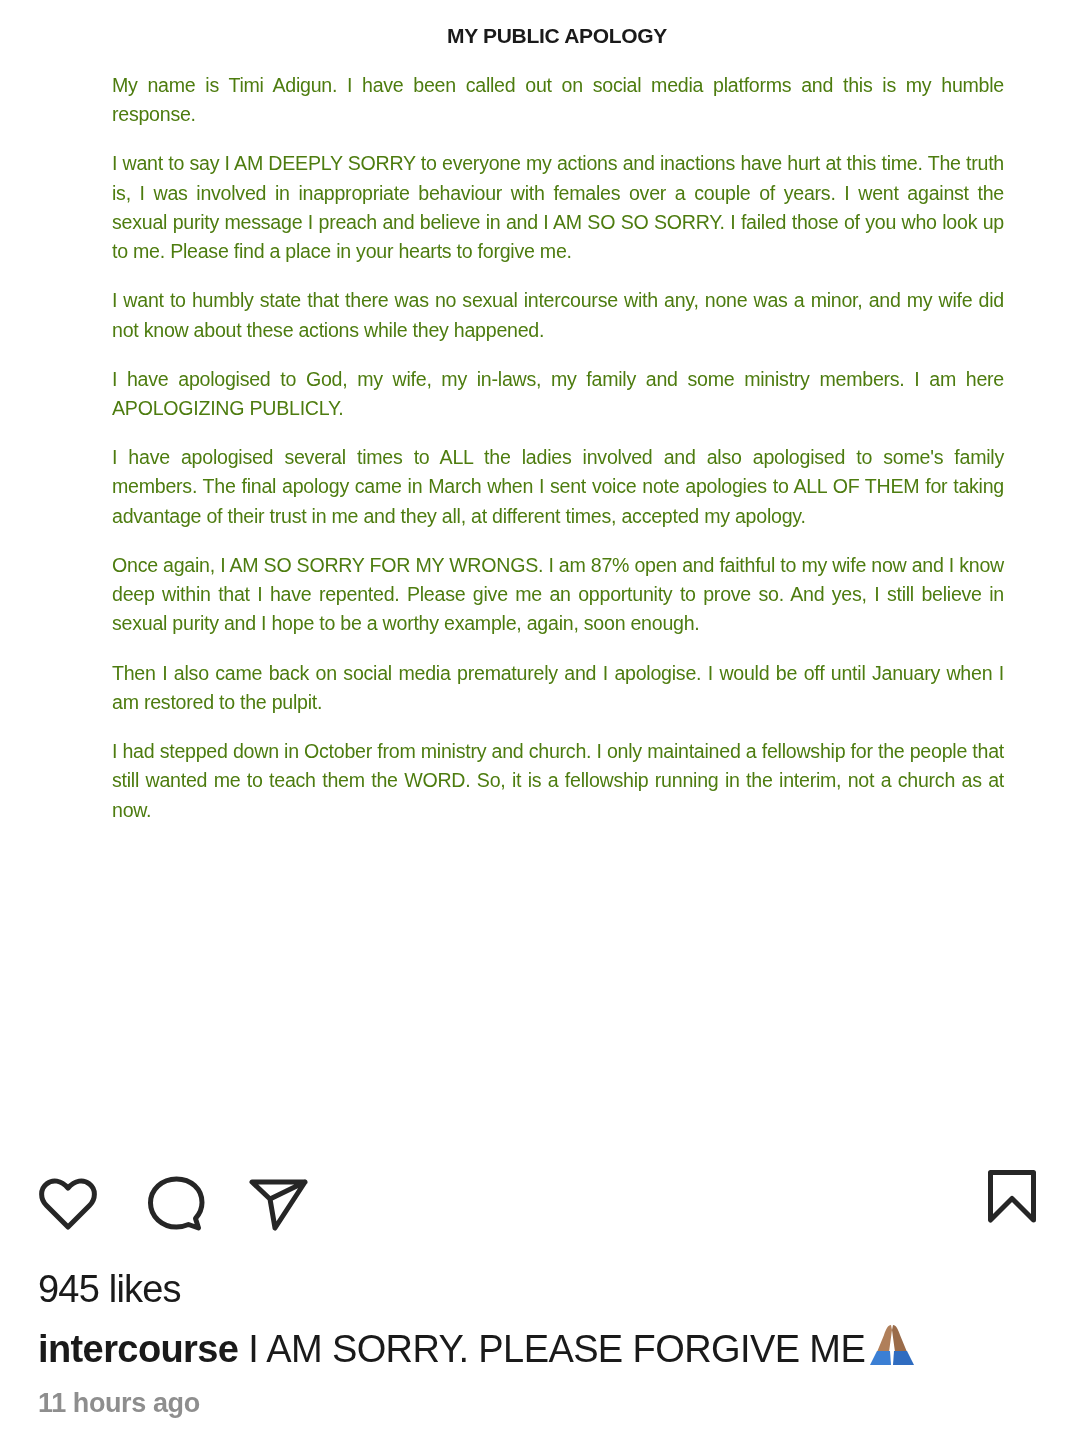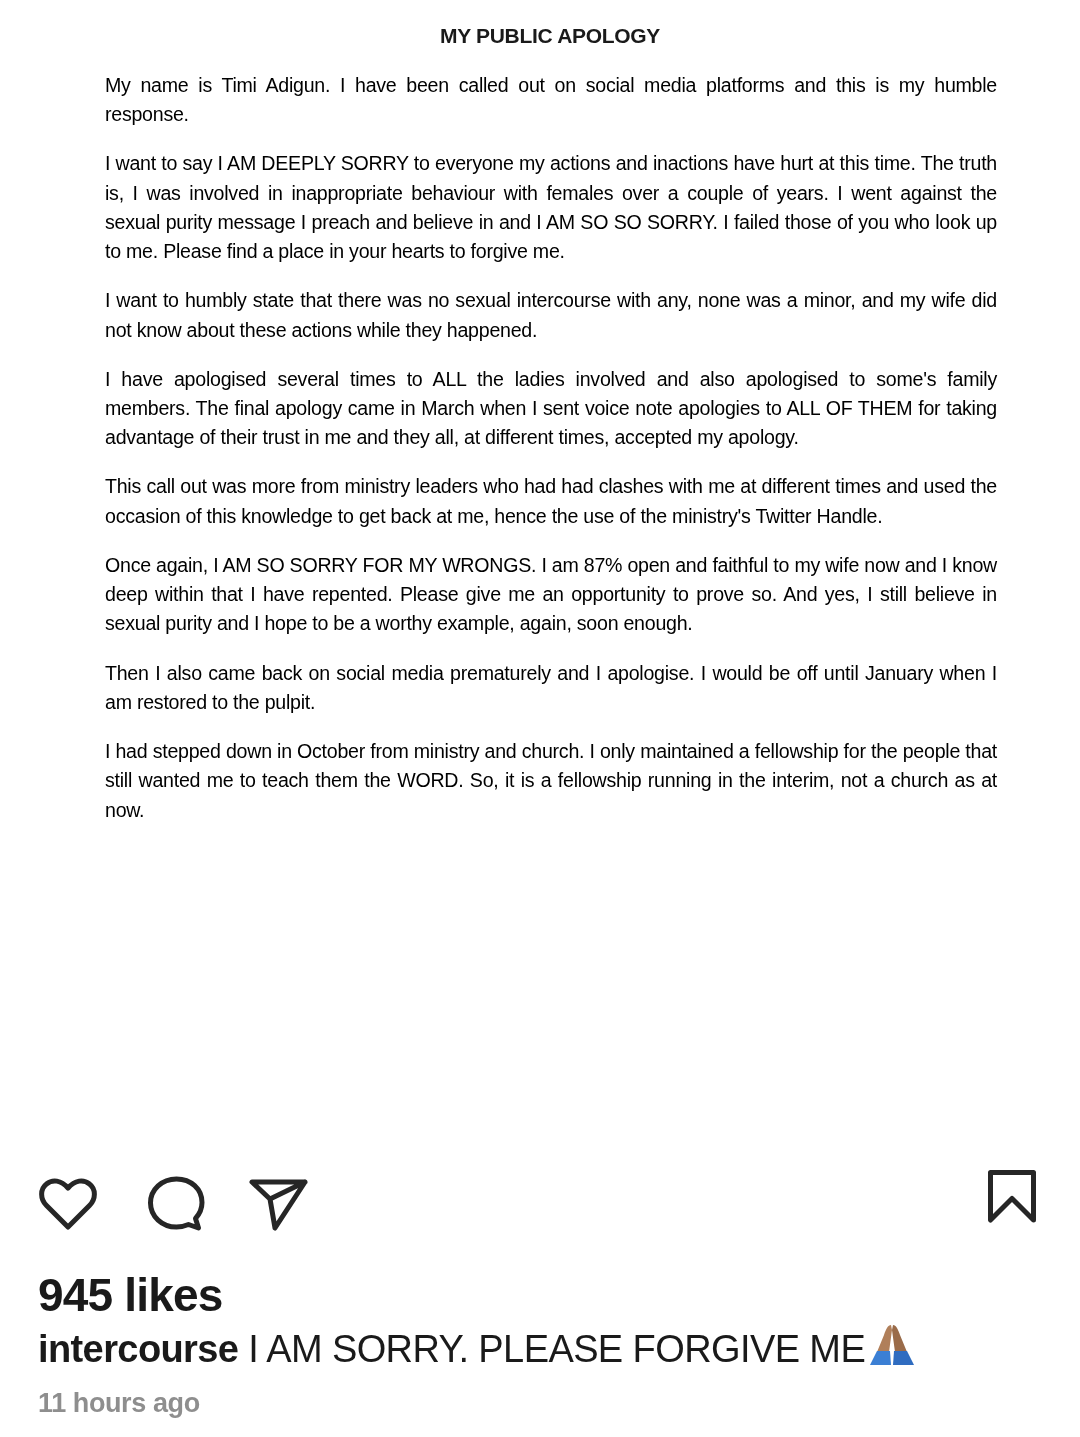--- a/index.html
+++ b/index.html
@@ -10,21 +10,21 @@
     body {
       width: 1080px;
       height: 1437px;
       position: relative;
       overflow: hidden;
       font-family: "Liberation Sans", sans-serif;
       color: #1c1c1c;
     }
     .post-image {
       position: absolute;
-      left: 0;
+      left: 7px;
       top: 0;
       width: 873px;
       height: 1150px;
       background: #ffffff;
     }
     .doc-title {
       position: absolute;
       top: 24px;
       left: 0;
       width: 1100px;
@@ -34,21 +34,21 @@
       letter-spacing: -0.3px;
       color: #1a1a1a;
     }
     .doc-body {
       position: absolute;
       top: 71px;
       left: 105px;
       width: 892px;
       font-size: 19.6px;
       line-height: 29.3px;
-      color: #000000;
+      color: #4d7c0f;
     }
     .doc-body p {
       margin: 0 0 19.8px 0;
       text-align: justify;
       letter-spacing: -0.25px;
       word-spacing: 0px;
     }
     .action-bar {
       position: absolute;
       top: 1168px;
@@ -65,22 +65,22 @@
       display: block;
     }
     .like-icon { left: 37px; top: 6px; }
     .comment-icon { left: 145px; top: 6px; }
     .share-icon { left: 247px; top: 6px; }
     .save-icon { left: 986px; top: 0px; }
     .likes {
       position: absolute;
       top: 1268px;
       left: 38px;
-      font-size: 46px;
-      font-weight: bold;
+      font-size: 38px;
+      font-weight: normal;
       color: #1a1a1a;
       letter-spacing: -0.8px;
     }
     .caption {
       position: absolute;
       top: 1322px;
       left: 38px;
       font-size: 38px;
       color: #1a1a1a;
       letter-spacing: -0.6px;
@@ -107,22 +107,22 @@
   </style>
 </head>
 <body>
 
 <div class="post-image">
   <div class="doc-title">MY PUBLIC APOLOGY</div>
   <div class="doc-body">
     <p>My name is Timi Adigun. I have been called out on social media platforms and this is my humble response.</p>
     <p>I want to say I AM DEEPLY SORRY to everyone my actions and inactions have hurt at this time. The truth is, I was involved in inappropriate behaviour with females over a couple of years. I went against the sexual purity message I preach and believe in and I AM SO SO SORRY. I failed those of you who look up to me. Please find a place in your hearts to forgive me.</p>
     <p>I want to humbly state that there was no sexual intercourse with any, none was a minor, and my wife did not know about these actions while they happened.</p>
+    <p>I have apologised to God, my wife, my in-laws, my family and some ministry members. I am here APOLOGIZING PUBLICLY.</p>
     <p>I have apologised several times to ALL the ladies involved and also apologised to some's family members. The final apology came in March when I sent voice note apologies to ALL OF THEM for taking advantage of their trust in me and they all, at different times, accepted my apology.</p>
-    <p>This call out was more from ministry leaders who had had clashes with me at different times and used the occasion of this knowledge to get back at me, hence the use of the ministry's Twitter Handle.</p>
     <p>Once again, I AM SO SORRY FOR MY WRONGS. I am 87% open and faithful to my wife now and I know deep within that I have repented.  Please give me an opportunity to prove so. And yes, I still believe in sexual purity and I hope to be a worthy example, again, soon enough.</p>
     <p>Then I also came back on social media prematurely and I apologise. I would be off until January when I am restored to the pulpit.</p>
     <p>I had stepped down in October from ministry and church. I only maintained a fellowship for the people that still wanted me to teach them the WORD. So, it is a fellowship running in the interim, not a church as at now.</p>
   </div>
 </div>
 
 <div class="action-bar">
   <span class="icon like-icon">
     <svg width="62" height="60" viewBox="0 0 62 60">
       <path d="M31 53 L9.5 31.5 C3 25 3 15 9.5 10 C15.5 5 24 6 31 14 C38 6 46.5 5 52.5 10 C59 15 59 25 52.5 31.5 Z" fill="none" stroke="#262626" stroke-width="5" stroke-linejoin="round"></path>

